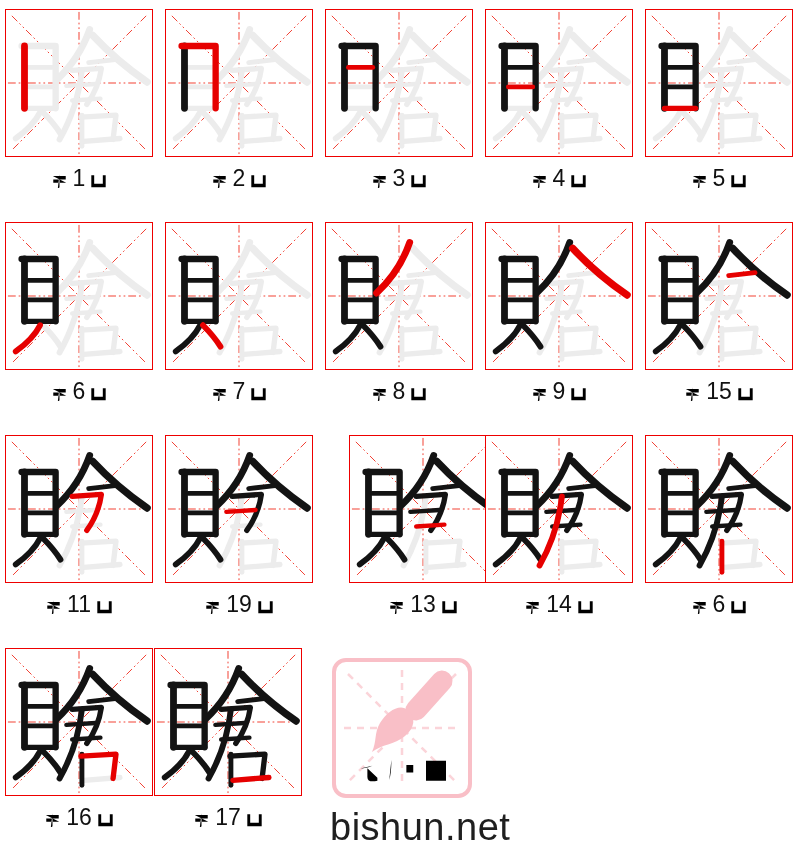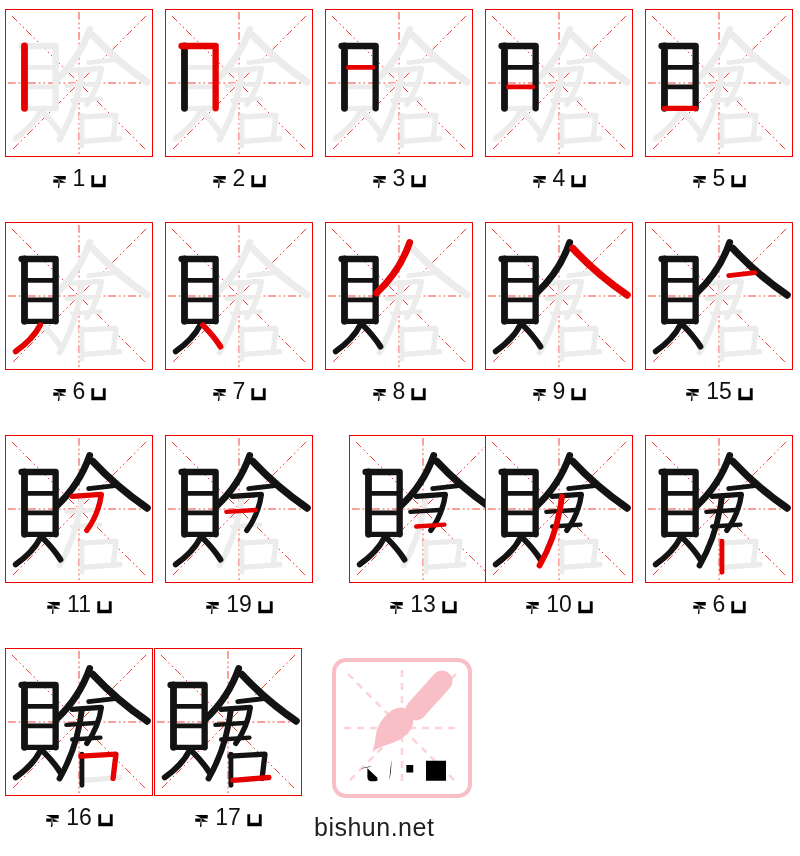--- a/index.html
+++ b/index.html
@@ -25,21 +25,21 @@
 
   
   .logo{position:absolute;left:332px;top:658px;width:132px;height:132px;
         border:4px solid var(--logo-pink,#f9bfc7);border-radius:14px;background:#fff;}
   .logo svg{display:block;width:132px;height:132px;}
   .logo .pdash{stroke:var(--logo-line,#fbd4d9);stroke-width:2.5;stroke-dasharray:7 6;}
   .logo .brush{fill:var(--logo-pink,#f9bfc7);stroke:none;}
   .logo .handle{stroke:var(--logo-pink,#f9bfc7);stroke-width:21;stroke-linecap:round;}
   .logo .wm{color:var(--logo-text,#d9d9d9);}
 
-  .footer{position:absolute;left:314px;top:810px;font-size:25px;line-height:34px;
+  .footer{position:absolute;left:330px;top:810px;font-size:38px;line-height:34px;
           color:var(--footer-text,#1f1f1f);letter-spacing:0.5px;}
   .hidden-defs{position:absolute;width:0;height:0;overflow:hidden;}
 </style>
 </head>
 <body>
 
 <svg class="hidden-defs" aria-hidden="true">
   <defs>
     <symbol id="g-di" viewBox="0 0 24 24">
       <path d="M4.5,3.5 L7.5,1.5 M2.5,5 L9.5,5 M6.5,5 L8,7.5
@@ -647,21 +647,21 @@
             <path d="M62,78 L92,76" stroke-width="4.5" class="done"></path>
             <path d="M68,93 L97,91" stroke-width="4.5" class="done"></path>
             <path d="M78,62 C75,88 67,112 55,133" stroke-width="6" class="current"></path>
           </g>
       </svg>
     </div>
     <div class="label" title="第14画">
       <svg class="cjk" viewBox="0 0 24 24">
           <use href="#g-di"></use>
         </svg>
-      <span class="num">10</span>
+      <span class="num">14</span>
       <svg class="cjk" viewBox="0 0 24 24">
           <use href="#g-hua"></use>
         </svg>
     </div>
   </div>
     <div class="cell" style="left: 645px; top: 435px;">
     <div class="box">
       <svg viewBox="0 0 150 150">
         <g class="guides">
           <line x1="6" y1="6" x2="144" y2="144"></line>

